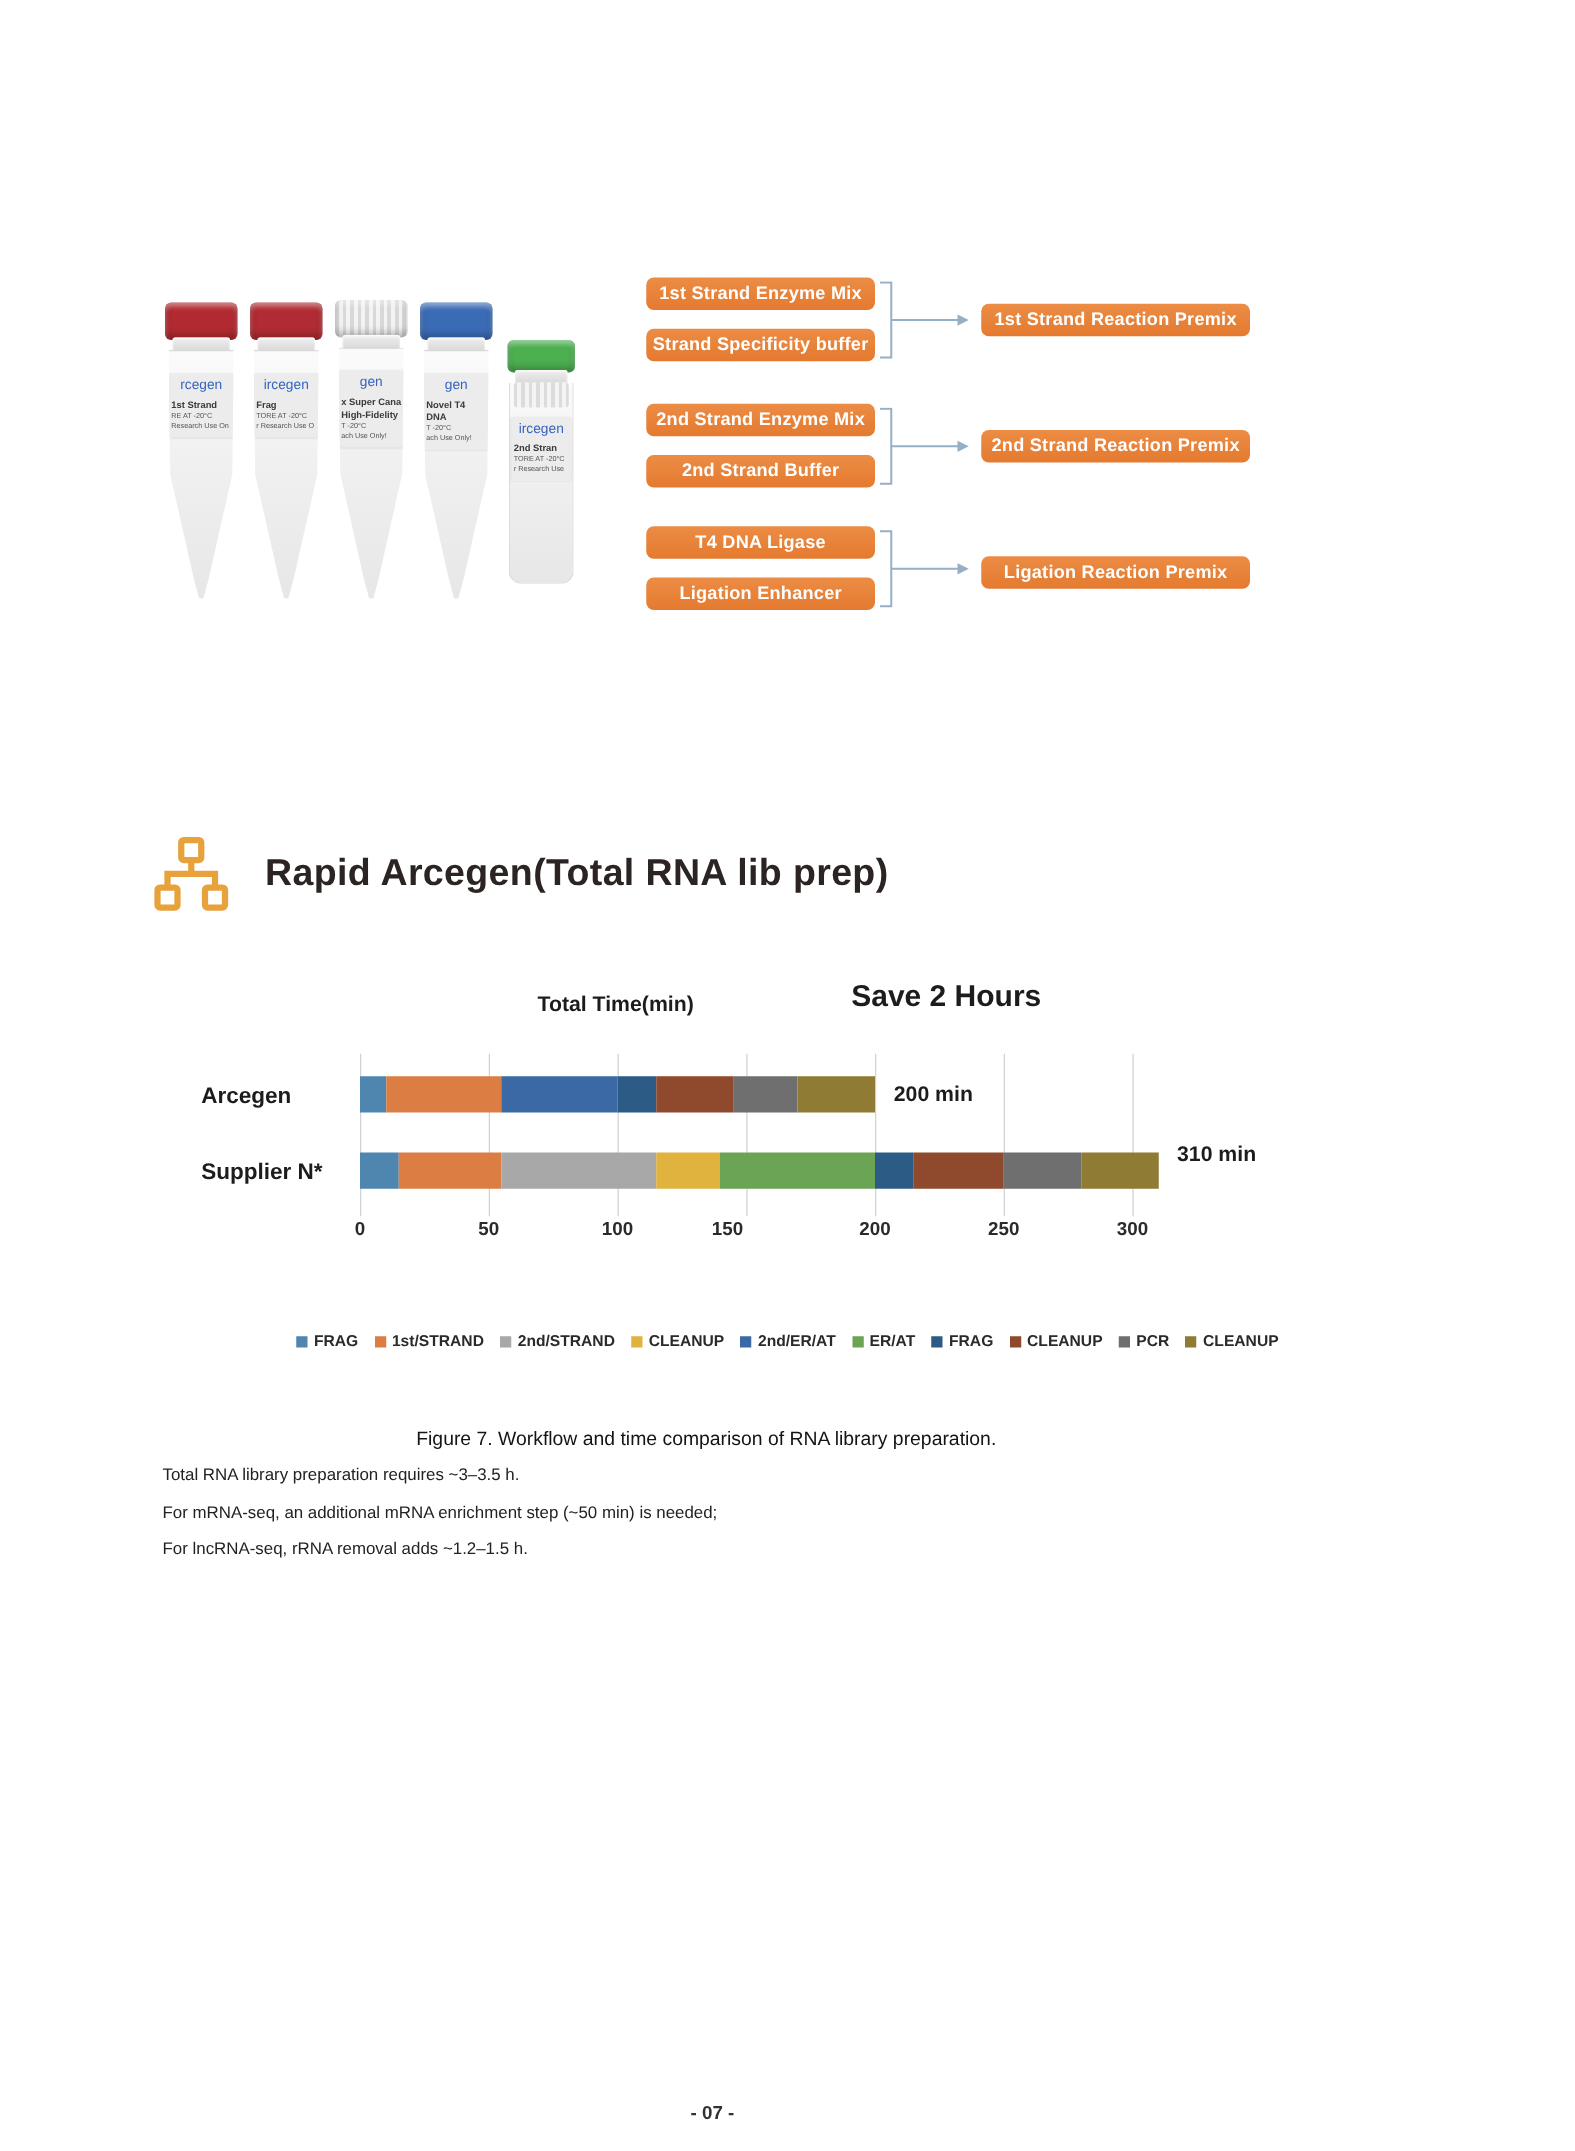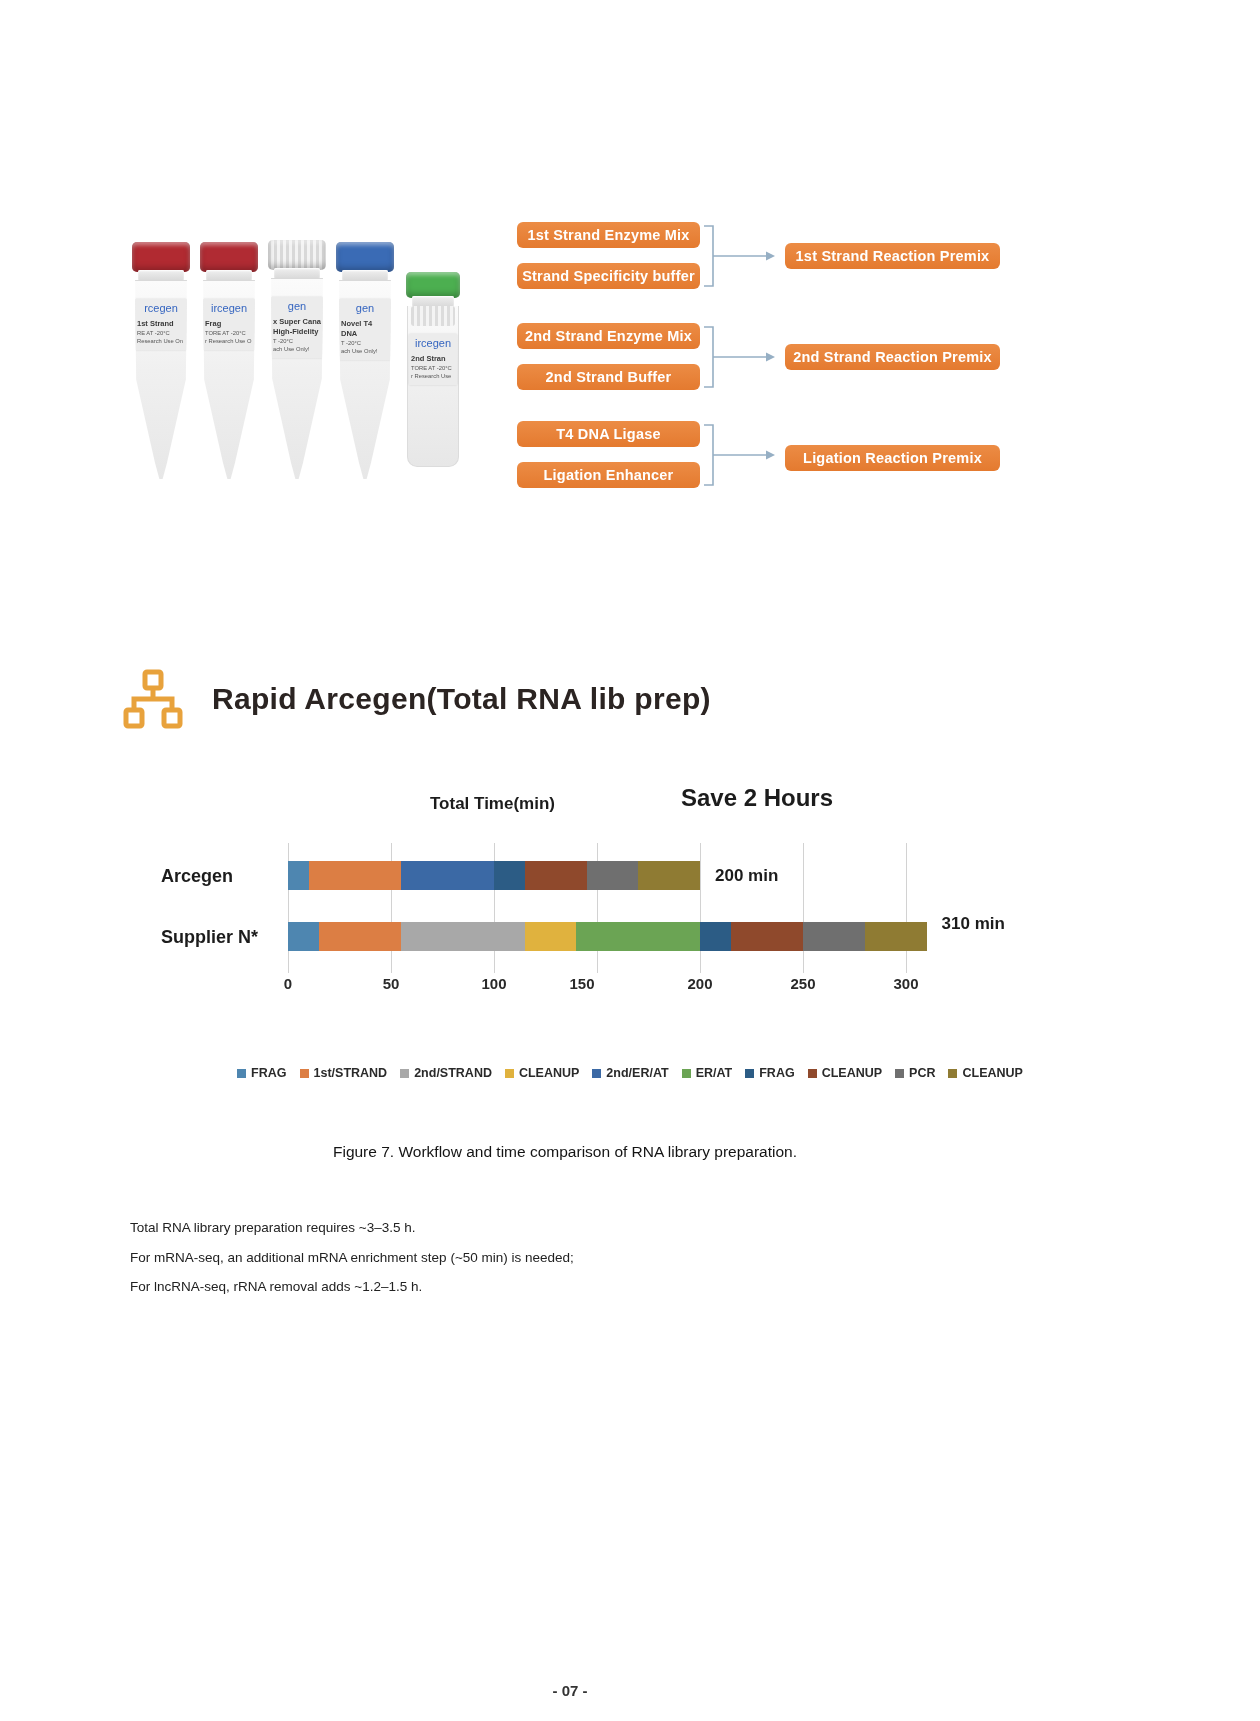--- a/index.html
+++ b/index.html
@@ -48,21 +48,21 @@
   .tick{position:absolute;top:197px;width:44px;text-align:center;font-size:15px;font-weight:bold;color:#2a2a2a;}
 
   
   .legend{position:absolute;left:120px;top:1066px;width:1020px;display:flex;justify-content:center;align-items:center;gap:13px;flex-wrap:nowrap;}
   .leg-item{display:flex;align-items:center;gap:5px;}
   .leg-swatch{width:9px;height:9px;}
   .leg-label{font-size:12.5px;font-weight:bold;color:#2a2a2a;white-space:nowrap;}
 
   
   .caption{position:absolute;left:0;top:1143px;width:1130px;text-align:center;font-size:15.5px;color:#141414;}
-  .notes{position:absolute;left:130px;top:1172px;margin-top:48px;}
+  .notes{position:absolute;left:130px;top:1172px;}
   .note-line{font-size:13.5px;color:#222;margin-bottom:14.5px;}
 
   .pagenum{position:absolute;left:0;top:1682px;width:1140px;text-align:center;font-size:15px;font-weight:bold;color:#333;}
 </style>
 </head>
 <body>
 
 <div class="page">
 
 

